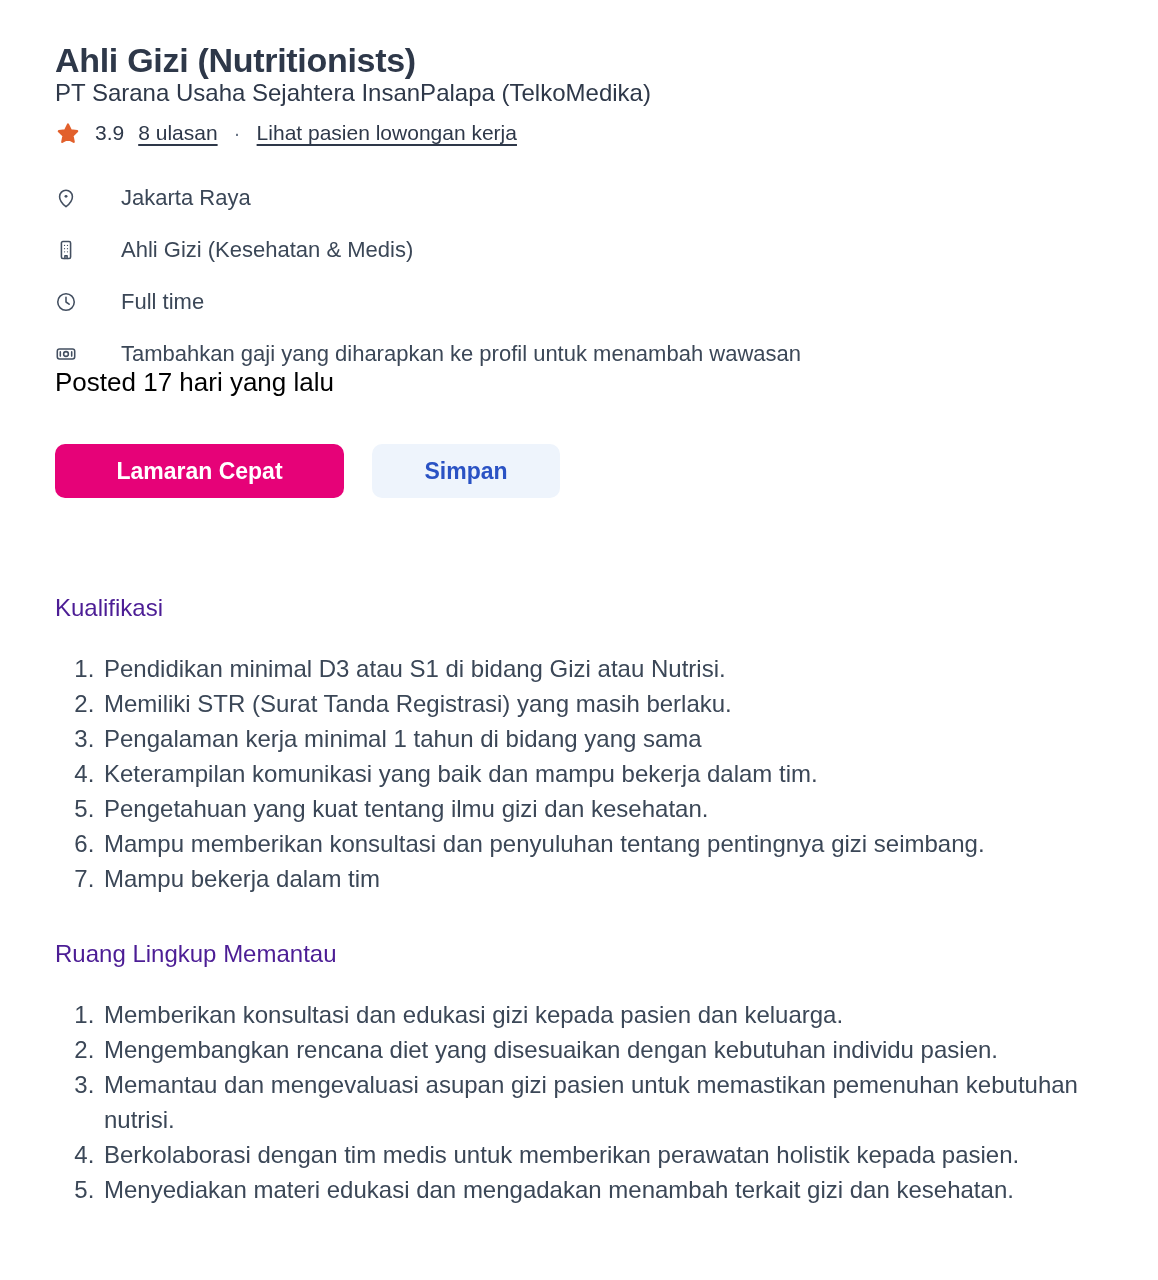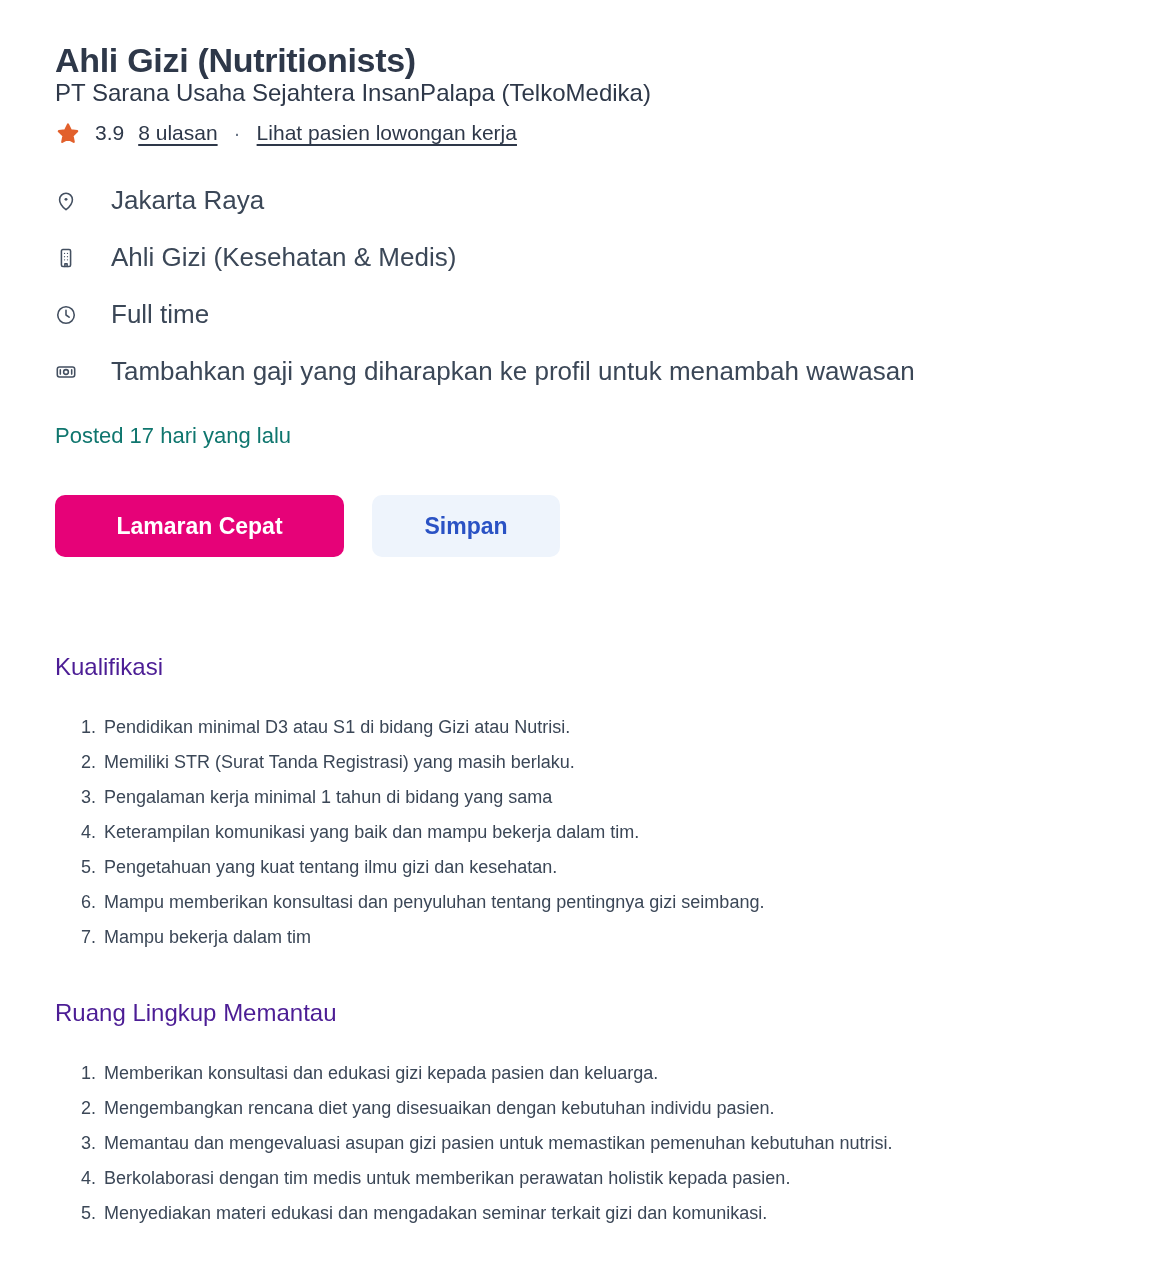--- a/index.html
+++ b/index.html
@@ -48,43 +48,42 @@
 
   
   .details {
     list-style: none;
     margin: 38px 0 0 0;
     padding: 0;
   }
   .details li {
     display: flex;
     align-items: center;
-    gap: 34px;
+    gap: 44px;
     margin-bottom: 26px;
-    font-size: 26px;
+    font-size: 22px;
     color: #3b4757;
   }
   .details li:last-child { margin-bottom: 0; }
   .detail-icon { width: 22px; height: 22px; flex: 0 0 22px; display: inline-flex; }
   .detail-icon svg { width: 22px; height: 22px; stroke: #434f60; }
 
   .posted {
-    margin-top: 36px;
-    font-size: 22px;
-    color: #0f766e;
+    font-size: 26px;
+    color: #000000;
   }
 
   
   .actions {
     margin-top: 46px;
     display: flex;
     gap: 28px;
   }
   .btn {
-    height: 62px;
+    height: 54px;
     border: none;
     border-radius: 10px;
     font-family: "Liberation Sans", sans-serif;
     font-size: 23px;
     font-weight: 700;
     cursor: pointer;
     display: inline-flex;
     align-items: center;
     justify-content: center;
   }
@@ -96,21 +95,21 @@
     font-size: 24px;
     font-weight: 400;
     color: #4c1d95;
     margin: 44px 0 0 0;
   }
   .section-heading.first { margin-top: 96px; }
   ol.item-list {
     margin: 29px 0 0 0;
     padding: 0 0 0 46px;
     max-width: 1046px;
-    font-size: 18px;
+    font-size: 24px;
     line-height: 35px;
     color: #3b4757;
   }
   ol.item-list li { padding-left: 3px; }
 </style>
 </head>
 <body>
 
 <div class="page">
 
@@ -193,16 +192,16 @@
     <li>Mampu memberikan konsultasi dan penyuluhan tentang pentingnya gizi seimbang.</li>
     <li>Mampu bekerja dalam tim</li>
   </ol>
 
   <h2 class="section-heading">Ruang Lingkup Memantau</h2>
   <ol class="item-list">
     <li>Memberikan konsultasi dan edukasi gizi kepada pasien dan keluarga.</li>
     <li>Mengembangkan rencana diet yang disesuaikan dengan kebutuhan individu pasien.</li>
     <li>Memantau dan mengevaluasi asupan gizi pasien untuk memastikan pemenuhan kebutuhan nutrisi.</li>
     <li>Berkolaborasi dengan tim medis untuk memberikan perawatan holistik kepada pasien.</li>
-    <li>Menyediakan materi edukasi dan mengadakan seminar terkait gizi dan komunikasi.</li>
+    <li>Menyediakan materi edukasi dan mengadakan menambah terkait gizi dan kesehatan.</li>
   </ol>
 
 </div>
 
 </body></html>

